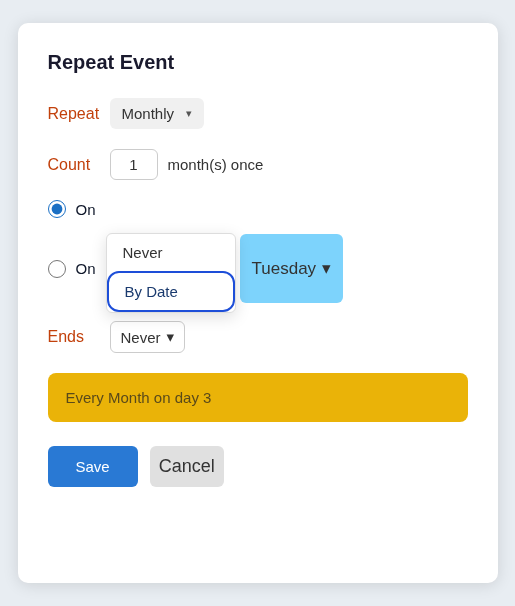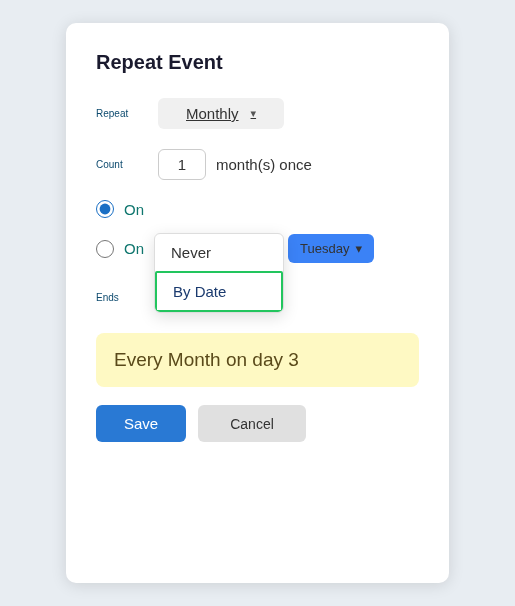--- a/index.html
+++ b/index.html
@@ -8,55 +8,54 @@
       display: flex;
       justify-content: center;
       align-items: center;
       min-height: 100vh;
       font-family: -apple-system, BlinkMacSystemFont, 'Segoe UI', Arial, sans-serif;
     }
     .dialog {
       background: #fff;
       border-radius: 10px;
       padding: 28px 30px 28px 30px;
-      width: 383px;
+      width: 480px;
       min-height: 560px;
       box-shadow: 0 2px 16px rgba(0,0,0,0.12);
       position: relative;
     }
     .dialog-title {
       font-size: 20px;
       font-weight: 700;
       color: #1a1a2e;
       margin-bottom: 24px;
     }
     .form-row {
       display: flex;
       align-items: center;
       margin-bottom: 20px;
       gap: 10px;
     }
     .form-label {
-      font-size: 10px;
-      color: #0c4a6e;
+      font-size: 16px;
+      color: #c2410c;
       min-width: 52px;
     }
     .dropdown-btn {
       display: flex;
       align-items: center;
       gap: 12px;
       background: #f0f0f0;
       border: none;
       border-radius: 6px;
-      padding: 7px 28px;
-      font-size: 15px;
-      color: #333;
-      cursor: pointer;
-      position: relative;
-      text-decoration: underline;
+      padding: 7px 12px;
+      font-size: 15px;
+      color: #333;
+      cursor: pointer;
+      position: relative;
     }
     .dropdown-btn .chevron {
       font-size: 11px;
       color: #555;
     }
     .number-input {
       width: 48px;
       border: 1px solid #ccc;
       border-radius: 6px;
       padding: 6px 8px;
@@ -78,21 +77,21 @@
     }
     .radio-input {
       width: 18px;
       height: 18px;
       accent-color: #1a6fc4;
       cursor: pointer;
       flex-shrink: 0;
     }
     .radio-label {
       font-size: 15px;
-      color: #0f766e;
+      color: #0f172a;
     }
     
     .dropdown-menu {
       position: absolute;
       left: 0;
       top: 24px;
       background: #fff;
       border: 1px solid #ddd;
       border-radius: 6px;
       box-shadow: 0 4px 16px rgba(0,0,0,0.13);
@@ -100,22 +99,22 @@
       min-width: 130px;
       overflow: hidden;
     }
     .dropdown-item {
       padding: 10px 16px;
       font-size: 15px;
       color: #333;
       cursor: pointer;
     }
     .dropdown-item.selected {
-      border: 2px solid #22c55e;
-      border-radius: 2px;
+      border: 2px solid #1d4ed8;
+      border-radius: 12px;
       color: #1a3a6e;
       font-weight: 500;
     }
     
     .ends-dropdown {
       display: flex;
       align-items: center;
       gap: 6px;
       background: #fff;
       border: 1px solid #ccc;
@@ -123,37 +122,37 @@
       padding: 6px 10px;
       font-size: 15px;
       color: #333;
       cursor: pointer;
     }
     
     .tuesday-dropdown {
       display: flex;
       align-items: center;
       gap: 6px;
-      background: #3b82f6;
-      border: none;
-      border-radius: 6px;
-      padding: 7px 12px;
-      font-size: 13px;
+      background: #7dd3fc;
+      border: none;
+      border-radius: 6px;
+      padding: 24px 12px;
+      font-size: 17px;
       color: #333;
       cursor: pointer;
     }
     
     .summary-box {
-      background: #fef9c3;
+      background: #eab308;
       border-radius: 8px;
       padding: 16px 18px;
-      font-size: 19px;
+      font-size: 15px;
       color: #5a4a1a;
       margin-top: 10px;
-      margin-bottom: 18px;
+      margin-bottom: 24px;
     }
     
     .btn-row {
       display: flex;
       gap: 12px;
     }
     .btn-save {
       background: #2979d4;
       color: #fff;
       border: none;
@@ -161,22 +160,22 @@
       padding: 10px 28px;
       font-size: 15px;
       cursor: pointer;
       font-weight: 400;
     }
     .btn-cancel {
       background: #e0e0e0;
       color: #333;
       border: none;
       border-radius: 6px;
-      padding: 10px 32px;
-      font-size: 14px;
+      padding: 10px 9px;
+      font-size: 18px;
       cursor: pointer;
     }
     
     .dropdown-anchor {
       position: relative;
       display: inline-block;
     }
   </style>
 </head>
 <body>

